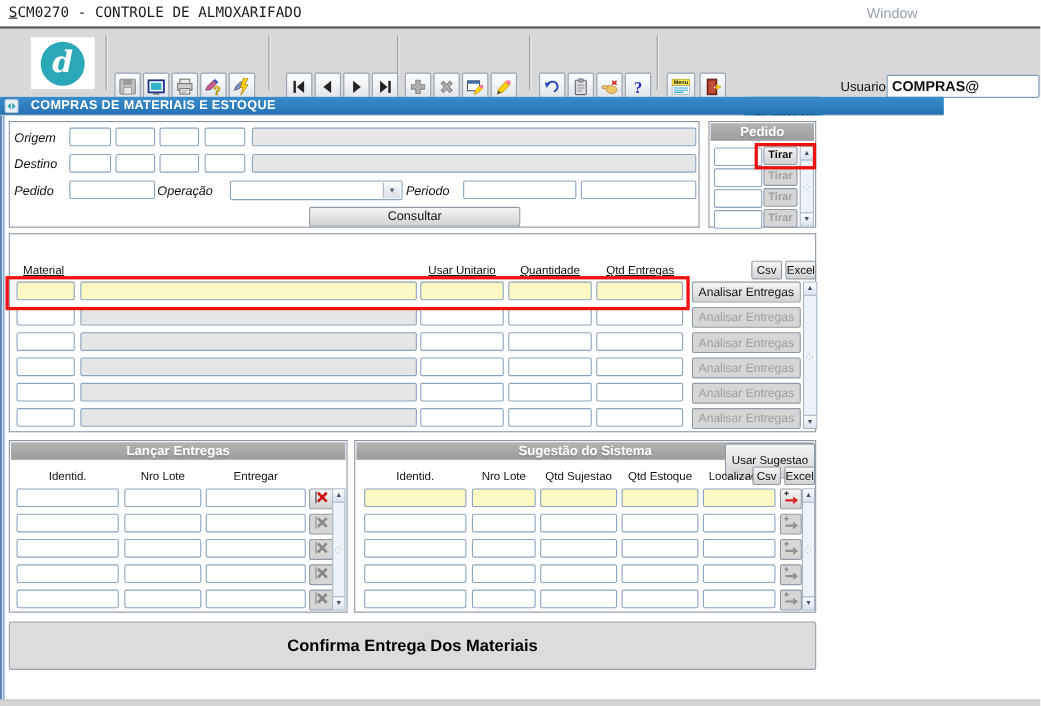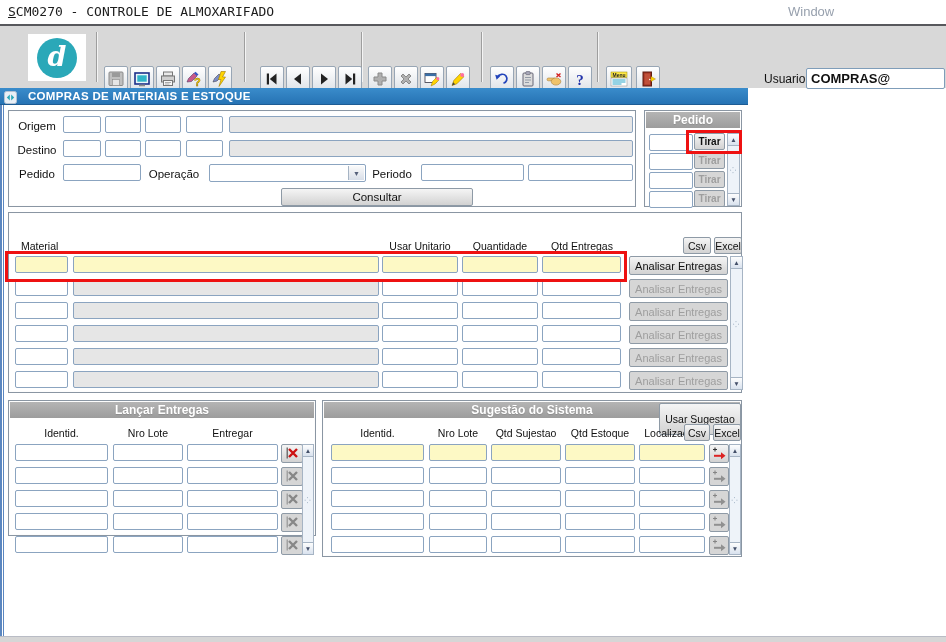--- a/index.html
+++ b/index.html
@@ -18,31 +18,31 @@
   .logo-box { position:absolute; left:28px; top:8px; width:58px; height:47px; background:#fff; display:flex; align-items:center; justify-content:center; }
   .logo-circle { width:40px; height:40px; border-radius:50%; background:var(--logo-teal,#2aa8b8); color:#fff; display:flex; align-items:center; justify-content:center; font-family:"DejaVu Serif", serif; font-style:italic; font-weight:bold; font-size:27px; padding-bottom:3px; }
   .sep { position:absolute; top:6px; bottom:6px; width:1px; background:#9e9e9e; box-shadow:1px 0 0 #f4f4f4; }
   .tbtn { position:absolute; top:40px; width:24px; height:25px; background:linear-gradient(#ffffff,#dfe3e8); border:1px solid #98a6b5; border-radius:2px; display:flex; align-items:center; justify-content:center; padding:0; cursor:default; }
   .tbtn.wide { width:26px; }
   .tbtn svg { display:block; }
   .appcode { position:absolute; left:676px; top:42px; width:72px; height:21px; background:#fff; border:7px solid #0ea5e9; border-radius:2px; font-weight:bold; font-size:12.5px; text-align:center; line-height:19px; color:#111;margin-top:20px; }
   .usuario-label { position:absolute; left:764px; top:46px; font-size:12px; color:#111; }
   .usuario-field { position:absolute; left:806px; top:42px; width:139px; height:21px; background:#fff; border:1px solid #7f9db9; border-radius:2px; font-weight:bold; font-size:13px; line-height:19px; padding-left:4px; color:#111; }
   
-  .titlebar { position:absolute; top:88px; left:0; width:748px; height:17px; background:linear-gradient(var(--titlebar-blue,#3a8ccb),#2673b4); border-bottom:1px solid #1d5c94;padding-left:36px; }
+  .titlebar { position:absolute; top:88px; left:0; width:858px; height:17px; background:linear-gradient(var(--titlebar-blue,#3a8ccb),#2673b4); border-bottom:1px solid #1d5c94;padding-left:36px; }
   .titlebar-icon { position:absolute; left:4px; top:2px; }
   .titlebar-text { position:absolute; left:28px; top:0; line-height:17px; color:#fff; font-size:11.5px; font-weight:bold; letter-spacing:.3px; }
   
   .canvas { position:absolute; top:105px; left:0; width:946px; height:537px; background:#fff; }
   .vline-a { position:absolute; left:0; top:0; width:2px; height:531px; background:#5b87c0; }
   .vline-b { position:absolute; left:3px; top:0; width:1px; height:531px; background:#5b87c0; }
   .bottom-strip { position:absolute; left:0; bottom:0; width:946px; height:6px; background:#d6d6d6; border-top:1px solid #b9bcc5; }
   .panel { position:absolute; border:1px solid #8a96a3; background:#fff; box-shadow:inset 0 0 0 1px #fdfdfd; }
   .hdr { position:absolute; left:1px; right:1px; top:1px; height:16px; background:linear-gradient(#b4b4b4,#9c9c9c); color:#fff; font-weight:bold; font-size:12px; text-align:center; line-height:16px; text-shadow:0 1px 1px #8d8d8d; }
-  .flabel { position:absolute; font-size:11.5px; color:#111; text-align:center; line-height:18px; }
+  .flabel { position:absolute; font-size:11.5px; color:#111; text-align:left; line-height:18px;font-style:italic; }
   .clabel { position:absolute; font-size:10.5px; color:#111; text-align:center; line-height:13px; }
   .clabel.ul { text-decoration:underline; }
   .fld { position:absolute; height:17px; background:#fff; border:1px solid #8ba4c0; border-radius:2px; font-size:11px; padding:0 3px; color:#111; }
   .fld.hl { background:var(--highlight-yellow,#fdf9c5); }
   .fld.gray { background:#e6e6e6; }
   .btn { position:absolute; background:linear-gradient(#f5f5f5,#d2d2d2); border:1px solid #8e9aa6; border-radius:2px; font-family:"Liberation Sans",sans-serif; font-size:11px; color:#111; cursor:default; padding:0; }
   .btn.dis { color:#9e9e9e; background:#d6d6d6; }
   .btn.dis svg { filter:grayscale(1) opacity(.5); }
   .rowc { position:absolute; left:0; right:0; height:19px; }
   
@@ -387,21 +387,21 @@
       </div>
       <div class="sbar" style="left:721px; top:43px; width:13px; height:134px;">
         <div class="sarr">▲</div>
         <div class="strack">
             <span class="grip">⁘</span>
           </div>
         <div class="sarr bot">▼</div>
       </div>
     </div>
 
-    <div class="panel lancar" style="left:8px; top:295px; width:308px; height:136px;">
+    <div class="panel lancar" style="left:8px; top:295px; width:308px; height:157px;">
       <div class="hdr">Lançar Entregas</div>
       <div class="clabel" style="left:6px; top:26px; width:93px;">Identid.</div>
       <div class="clabel" style="left:104px; top:26px; width:70px;">Nro Lote</div>
       <div class="clabel" style="left:178px; top:26px; width:91px;">Entregar</div>
 
       <div class="rowc" style="top:43px;">
         <input class="fld c1" style="position: absolute;">
         <input class="fld c2" style="position: absolute;">
         <input class="fld c3" style="position: absolute;">
         <button class="btn xbtn">
@@ -547,19 +547,20 @@
       </div>
       <div class="sbar" style="left:406px; top:43px; width:12px; height:111px;">
         <div class="sarr">▲</div>
         <div class="strack">
             <span class="grip">⁘</span>
           </div>
         <div class="sarr bot">▼</div>
       </div>
     </div>
 
+    <button class="confirm-btn">Confirma Entrega Dos Materiais</button>
 
     <div class="anno" style="left:686px; top:25px; width:56px; height:24px;"></div>
     <div class="anno" style="left:5px; top:146px; width:622px; height:31px;"></div>
 
     <div class="bottom-strip"></div>
   </div>
 </div>
 
 </body></html>

